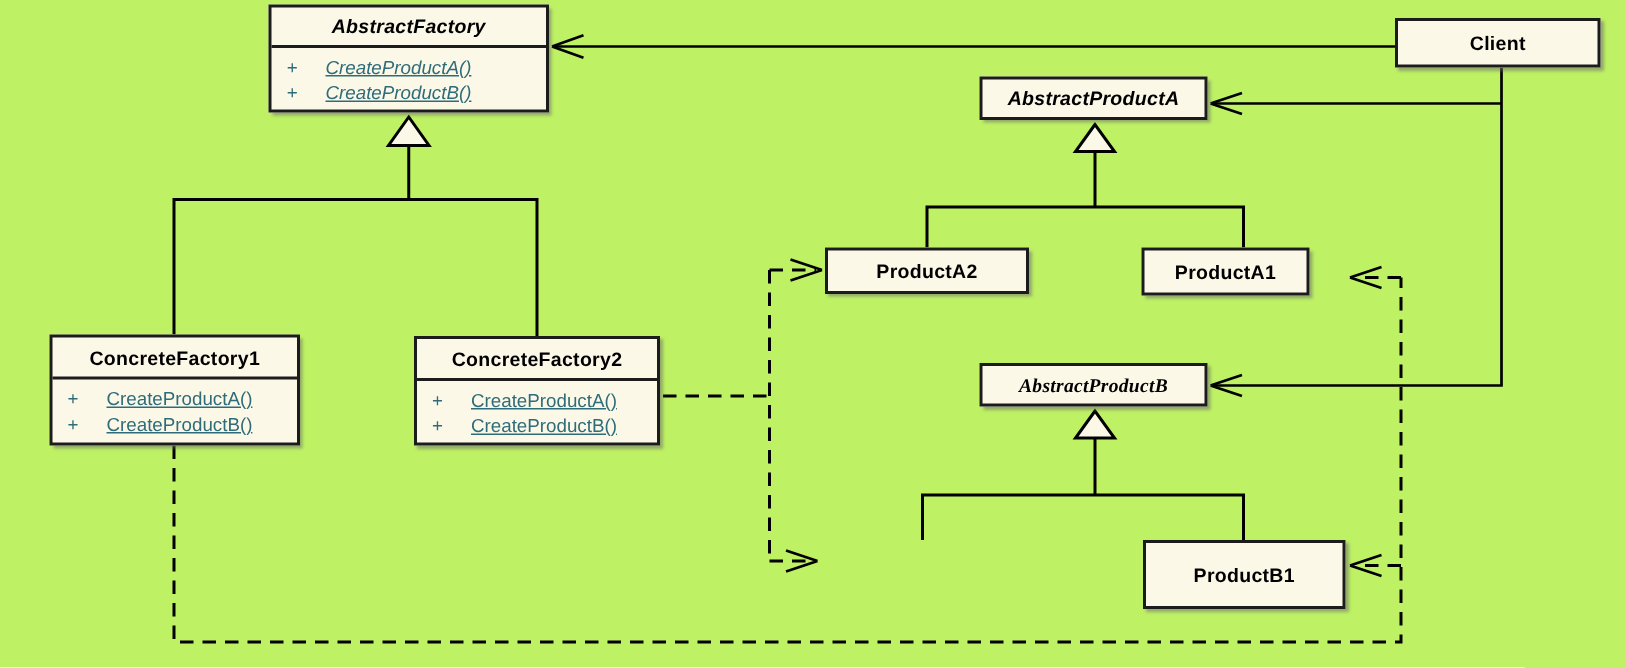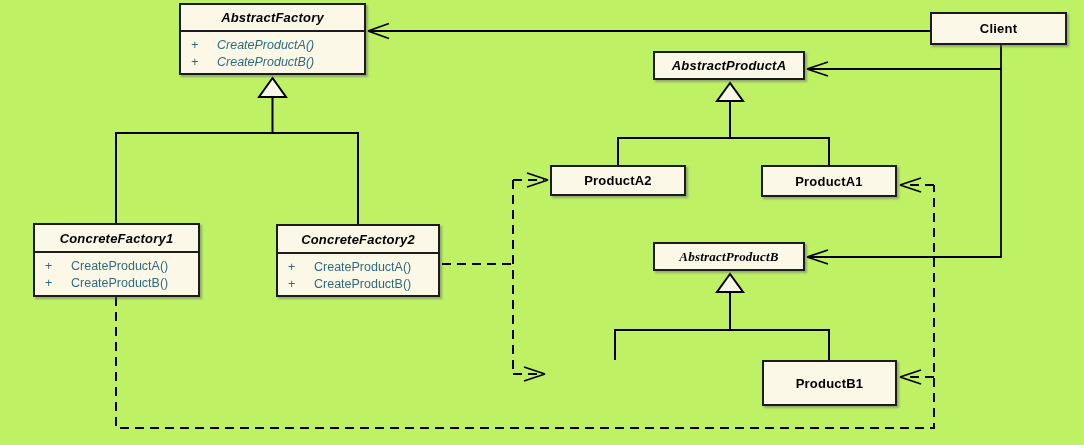--- a/index.html
+++ b/index.html
@@ -18,27 +18,27 @@
     border:2px solid var(--box-border,#1c1c1c);
     box-shadow:2px 2px 2px rgba(110,110,110,0.55);
     z-index:2;
   }
   .uml-title{
     display:flex;align-items:center;justify-content:center;
     font-weight:bold;font-size:13px;color:#000;
     letter-spacing:0.2px;
     height:100%;
   }
-  .two-comp .uml-title{height:auto;border-bottom:2px solid var(--box-border,#1c1c1c);font-style:italic;}
+  .two-comp .uml-title{height:auto;border-bottom:2px solid var(--box-border,#1c1c1c);}
   .abstract .uml-title{font-style:italic;}
   .uml-methods{padding:5px 4px 2px 4px;}
   .method{display:flex;font-size:12.5px;color:var(--method-color,#2E6C7A);line-height:17px;}
   .abstract .method{font-style:italic;}
   .method .vis{width:14px;margin-left:6px;flex:none;}
-  .method .sig{margin-left:12px;white-space:nowrap;}
+  .method .sig{margin-left:12px;white-space:nowrap;text-decoration:underline;}
 </style>
 </head>
 <body>
 
 <div class="canvas">
 
   <svg class="connectors" viewBox="0 0 1084 445">
 
     <g stroke="#000" stroke-width="1.8" fill="none">
       <path d="M930 31 H368"></path>
@@ -135,21 +135,21 @@
   </div>
 
   <div class="uml-box" style="left:930px;top:12px;width:137px;height:33px;">
     <div class="uml-title">Client</div>
   </div>
 
   <div class="uml-box" style="left:550px;top:165px;width:136px;height:31px;">
     <div class="uml-title">ProductA2</div>
   </div>
 
-  <div class="uml-box" style="left:761px;top:165px;width:136px;height:32px;">
+  <div class="uml-box" style="left:761px;top:165px;width:112px;height:32px;">
     <div class="uml-title">ProductA1</div>
   </div>
 
   <div class="uml-box abstract" style="left:653px;top:242px;width:152px;height:29px;font-family:Liberation Serif, serif;">
     <div class="uml-title">AbstractProductB</div>
   </div>
 
 
   <div class="uml-box" style="left:762px;top:360px;width:135px;height:46px;">
     <div class="uml-title">ProductB1</div>

